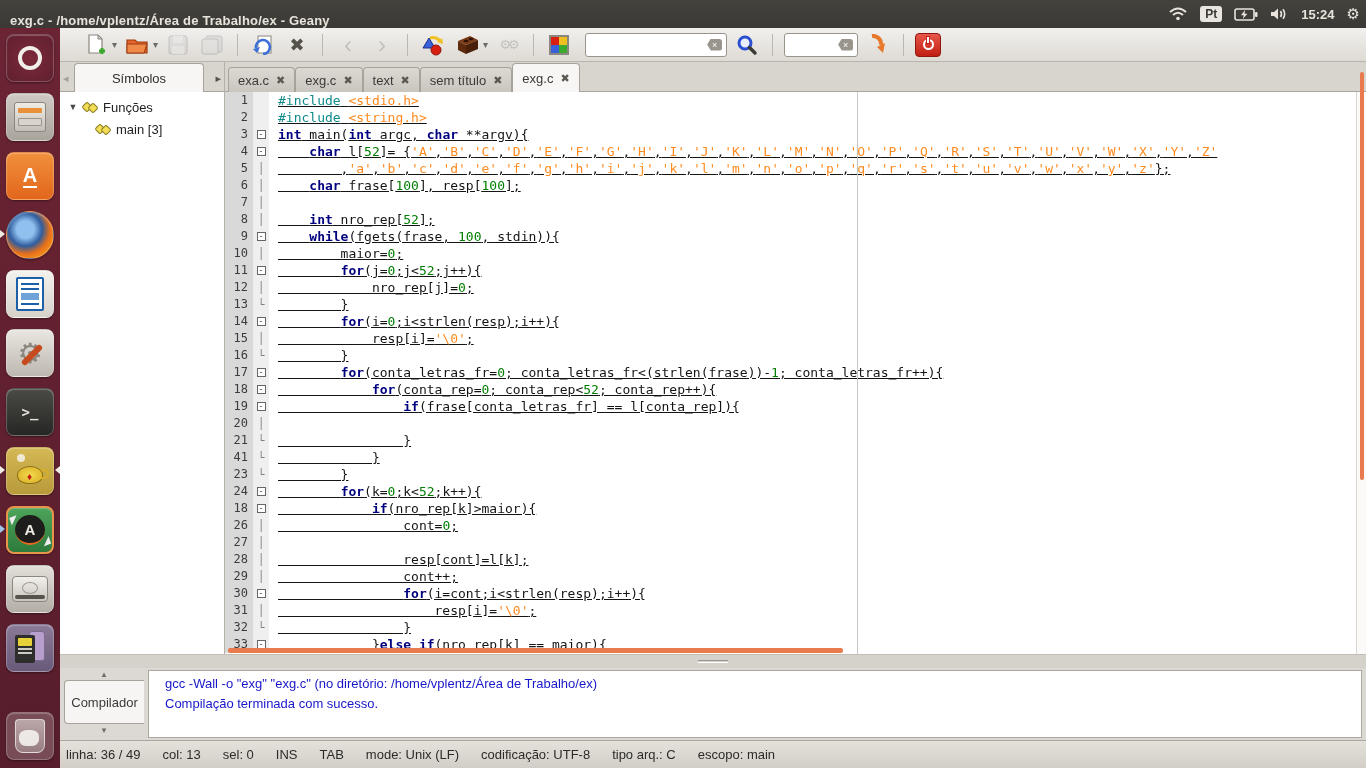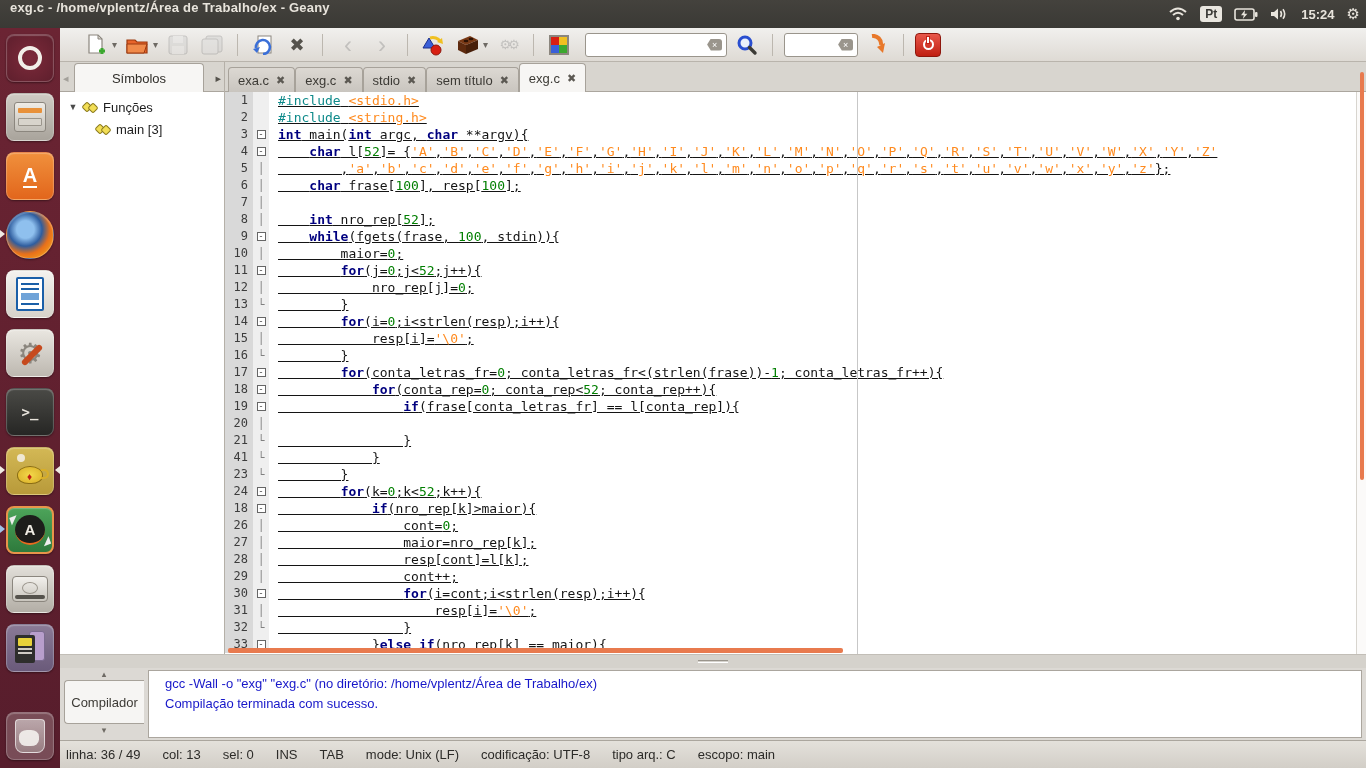--- a/index.html
+++ b/index.html
@@ -3,21 +3,21 @@
 <meta charset="utf-8">
 <style>
   * { margin:0; padding:0; box-sizing:border-box; }
   html,body { background:#222; }
   .screen {
     position:relative; width:1366px; height:768px; overflow:hidden;
     font-family:"Liberation Sans","DejaVu Sans",sans-serif;
     background:#DCD9D4;
   }
   
-  .topbar{position:absolute;left:0;top:0;width:1366px;height:28px;background:linear-gradient(#44423d,#3a3935);color:#E8E4DC;display:flex;align-items:flex-start;}
+  .topbar{position:absolute;left:0;top:0;width:1366px;height:28px;background:linear-gradient(#44423d,#3a3935);color:#E8E4DC;display:flex;align-items:flex-end;}
   .topbar .title{margin-left:10px;font-size:13px;font-weight:bold;letter-spacing:.2px;}
   .topbar .right{position:absolute;right:6px;top:0;height:28px;display:flex;align-items:center;gap:12px;}
   .kbd-box{background:#E9E6DF;color:#3a3935;font-size:12px;font-weight:bold;padding:1px 5px;border-radius:3px;}
   .clock{font-size:13px;font-weight:bold;}
   .gear-glyph{font-size:15px;color:#E8E4DC;}
   
   .launcher{position:absolute;left:0;top:28px;width:60px;height:740px;background:linear-gradient(#6b2433,#571d2c);}
   .ltile{position:absolute;left:6px;width:48px;height:48px;border-radius:8px;border:1px solid rgba(255,255,255,.22);box-shadow:inset 0 1px 1px rgba(255,255,255,.25), 0 1px 2px rgba(0,0,0,.4);display:flex;align-items:center;justify-content:center;overflow:hidden;}
   .runL{position:absolute;left:0;width:0;height:0;border-left:5px solid #f0ece4;border-top:4px solid transparent;border-bottom:4px solid transparent;}
   .runR{position:absolute;right:0;width:0;height:0;border-right:5px solid #f0ece4;border-top:4px solid transparent;border-bottom:4px solid transparent;}
@@ -298,21 +298,21 @@
     <div class="edit-tabs">
         <div class="tab">
           <span>exa.c</span>
           <span class="x">✖</span>
         </div>
         <div class="tab">
           <span>exg.c</span>
           <span class="x">✖</span>
         </div>
         <div class="tab">
-          <span>stdio</span>
+          <span>text</span>
           <span class="x">✖</span>
         </div>
         <div class="tab">
           <span>sem título</span>
           <span class="x">✖</span>
         </div>
         <div class="tab active">
           <span>exg.c</span>
           <span class="x">✖</span>
         </div>
@@ -484,21 +484,20 @@
           <span class="ct">            <span class="kw">if</span>(nro_rep[k]&gt;maior){</span>
         </div>
         <div class="cl">
           <span class="ln">26</span>
           <span class="fold">│</span>
           <span class="ct">                cont=<span class="num">0</span>;</span>
         </div>
         <div class="cl">
           <span class="ln">27</span>
           <span class="fold">│</span>
-          <span class="ct">                maior=nro_rep[k];</span>
         </div>
         <div class="cl">
           <span class="ln">28</span>
           <span class="fold">│</span>
           <span class="ct">                resp[cont]=l[k];</span>
         </div>
         <div class="cl">
           <span class="ln">29</span>
           <span class="fold">│</span>
           <span class="ct">                cont++;</span>

